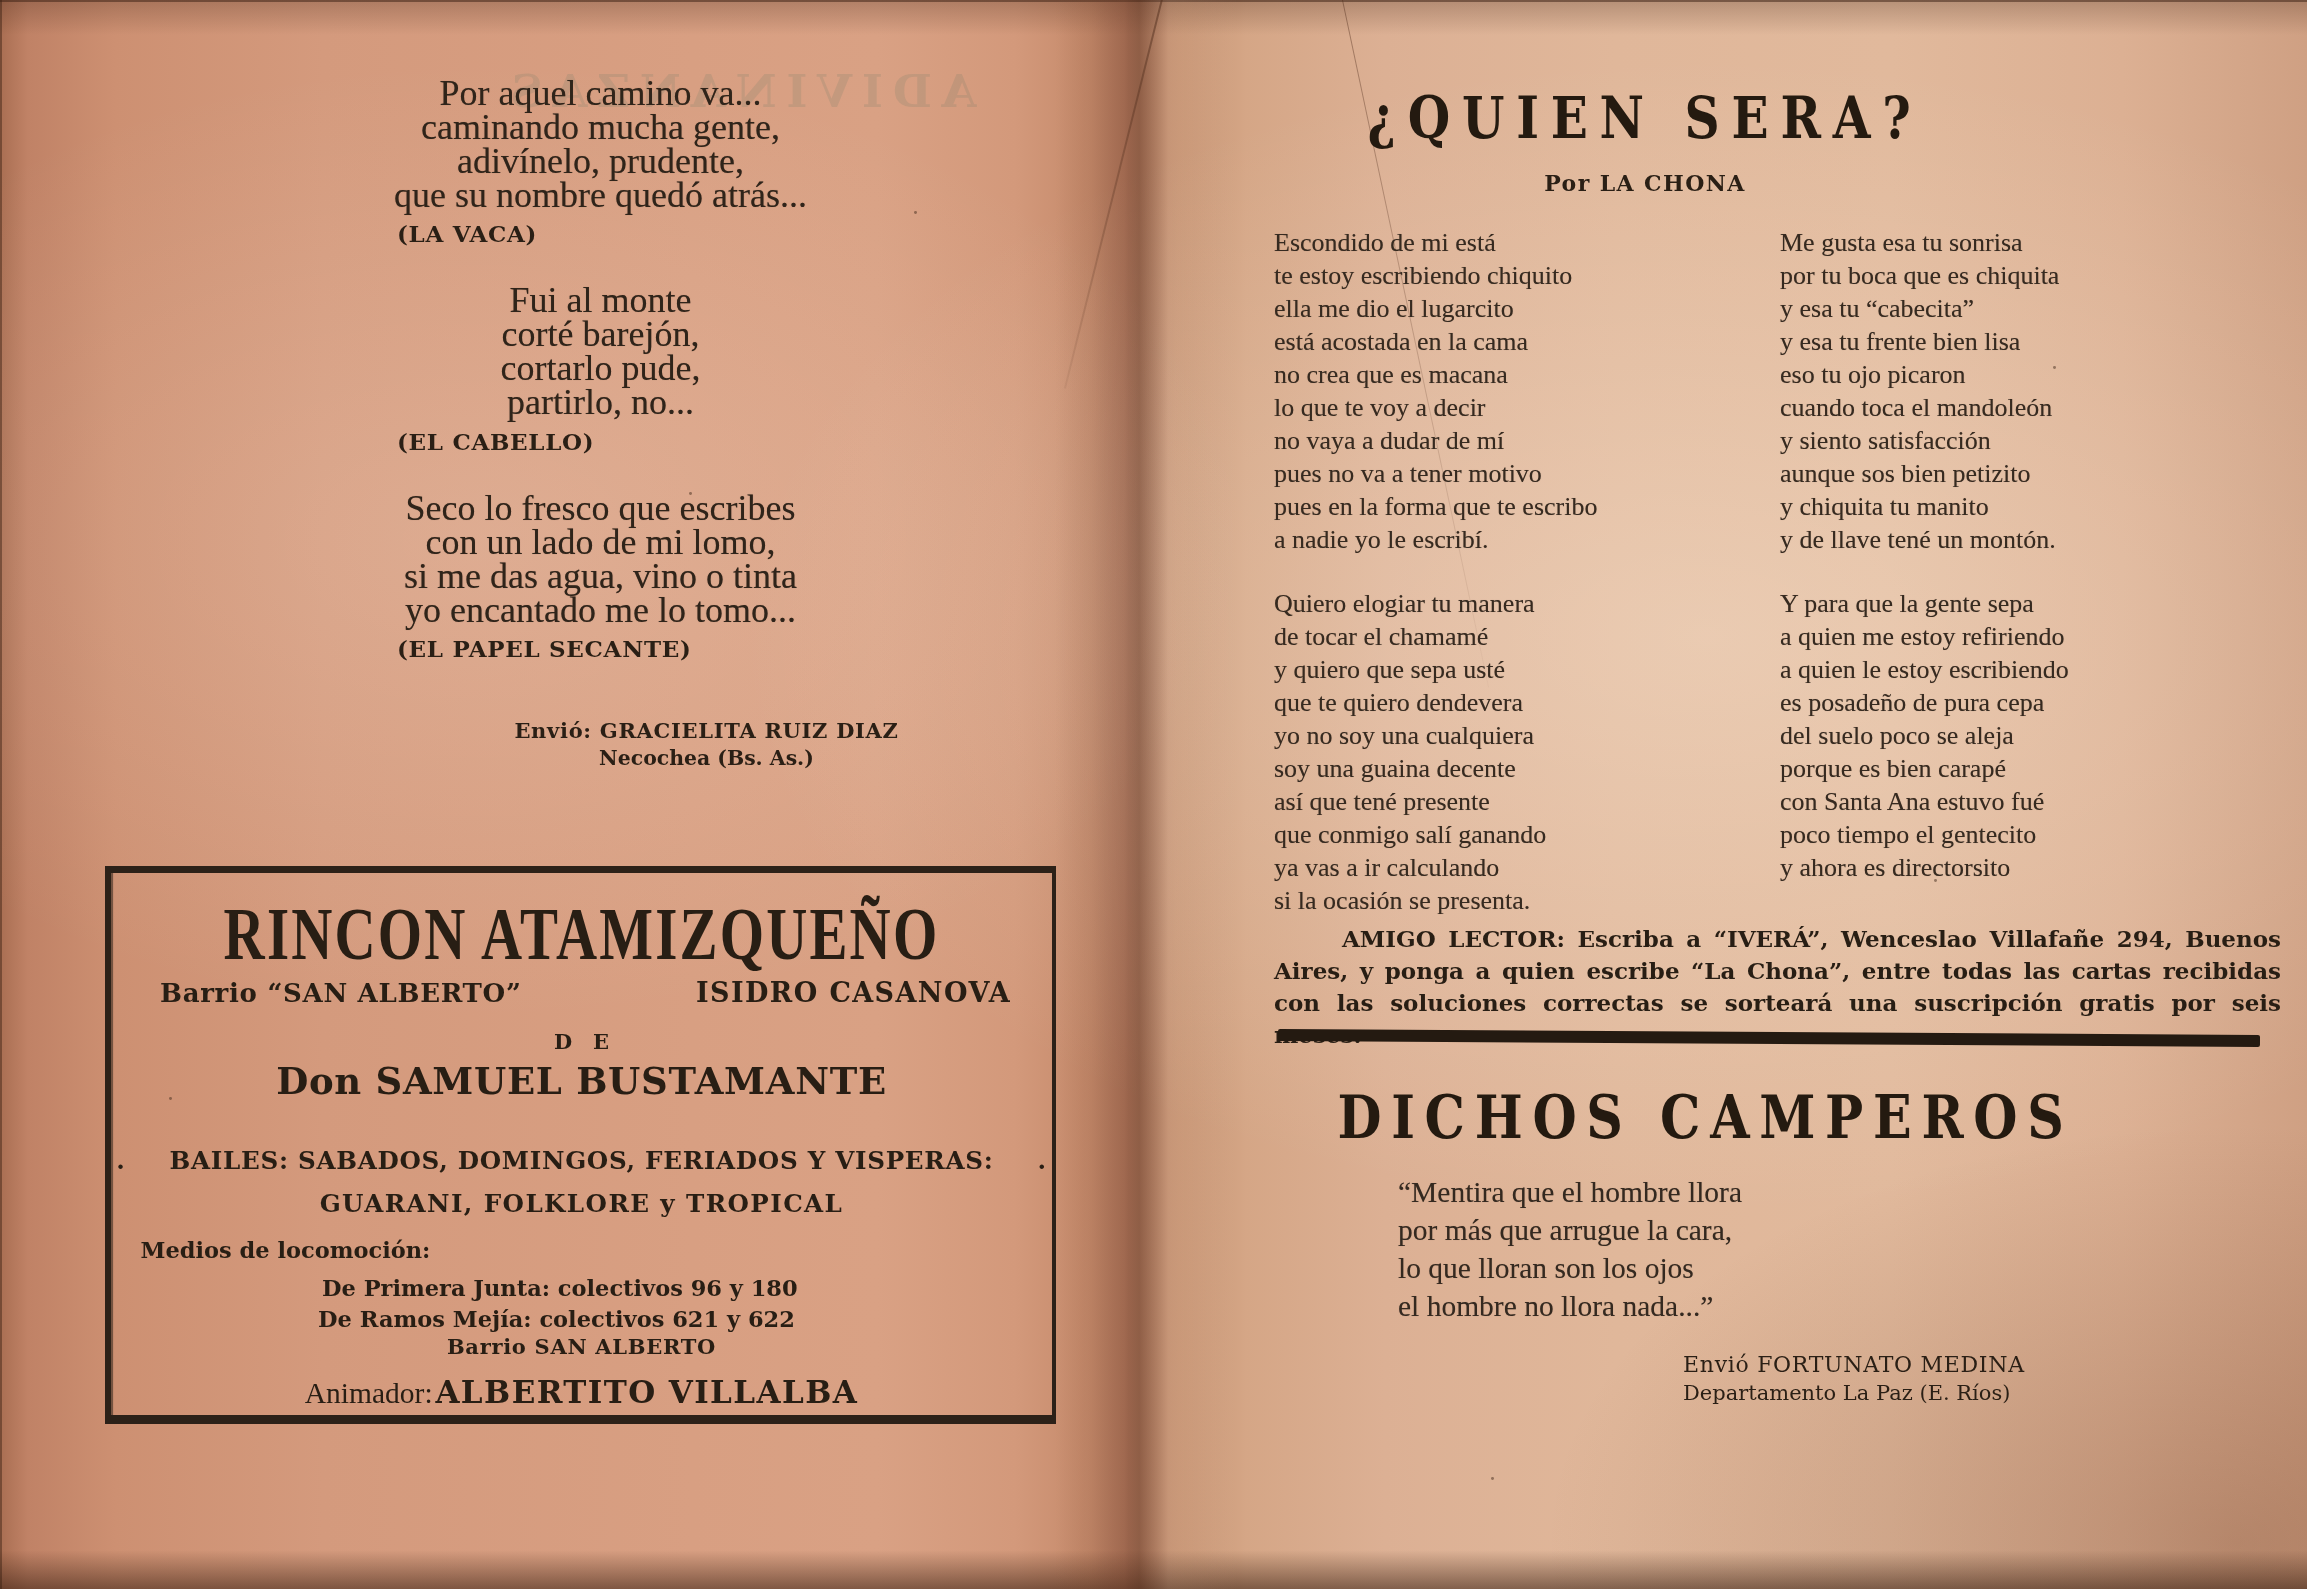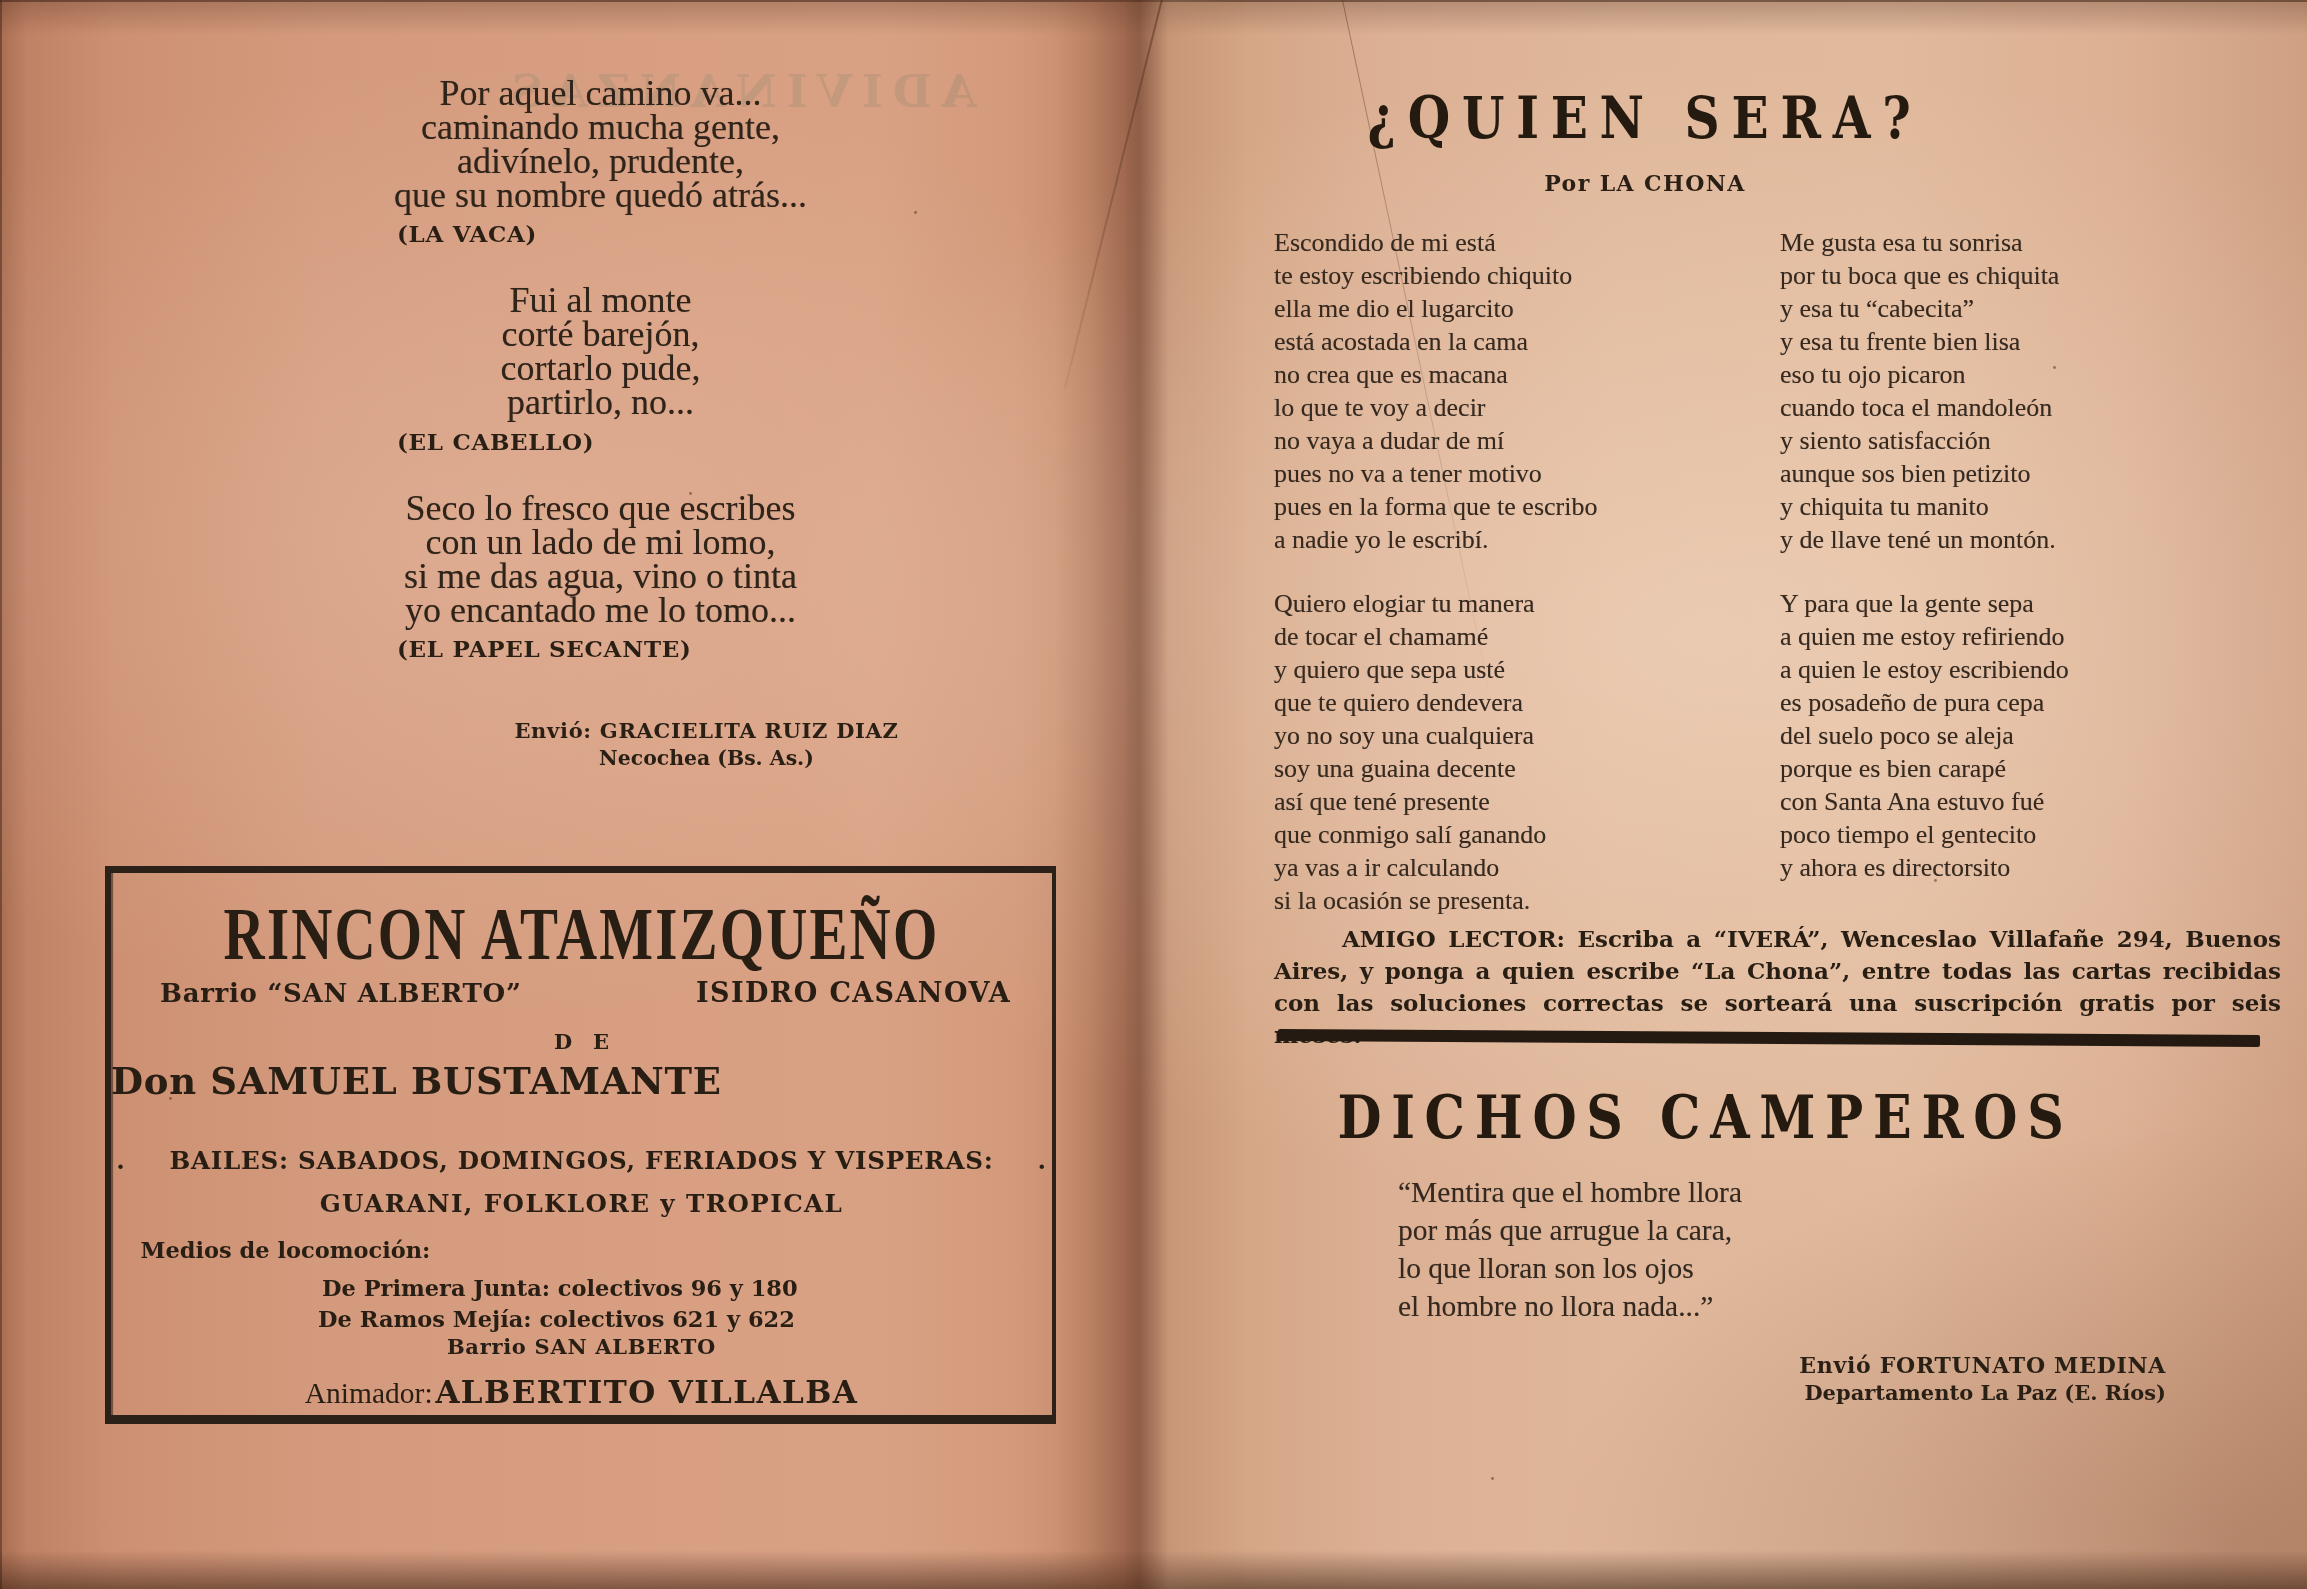--- a/index.html
+++ b/index.html
@@ -57,21 +57,21 @@
     position:absolute;left:0;top:27px;width:100%;text-align:center;
     font-family:"Liberation Serif", serif;font-weight:bold;font-size:73px;line-height:70px;
     letter-spacing:2.8px;transform:scaleX(.78);transform-origin:center;white-space:nowrap;
   }
   .ad-subrow{position:absolute;left:49px;top:104px;width:851px;display:flex;justify-content:space-between;align-items:baseline;
     font-family:"DejaVu Serif", serif;font-weight:bold;}
   .ad-subrow .sub-l{font-size:26px;letter-spacing:0.7px;}
   .ad-subrow .sub-r{font-size:27px;letter-spacing:1.4px;}
   .ad-de{position:absolute;left:0;top:156px;width:100%;text-align:center;
     font-family:"DejaVu Serif", serif;font-weight:bold;font-size:21px;letter-spacing:21px;text-indent:21px;}
-  .ad-owner{position:absolute;left:0;top:186px;width:100%;
+  .ad-owner{position:absolute;left:0;top:186px;width:100%;text-align:center;
     font-family:"DejaVu Serif", serif;font-weight:bold;font-size:37px;letter-spacing:0.7px;}
   .ad-bailes{position:absolute;left:0;top:273px;width:100%;display:flex;justify-content:center;gap:44px;align-items:center;
     font-family:"DejaVu Serif", serif;font-weight:bold;font-size:24.6px;letter-spacing:0.7px;}
   .ad-genres{position:absolute;left:0;top:316px;width:100%;text-align:center;
     font-family:"DejaVu Serif", serif;font-weight:bold;font-size:24.6px;letter-spacing:1.4px;}
   .ad-medios{position:absolute;left:29.5px;top:364px;
     font-family:"DejaVu Serif", serif;font-weight:bold;font-size:22.5px;}
   .ad-t1{position:absolute;left:211px;top:402px;font-family:"DejaVu Serif", serif;font-weight:bold;font-size:22.5px;}
   .ad-t2{position:absolute;left:207px;top:433px;font-family:"DejaVu Serif", serif;font-weight:bold;font-size:22.5px;}
   .ad-barrio2{position:absolute;left:0;top:461px;width:100%;text-align:center;
@@ -101,22 +101,22 @@
   }
   .rule{position:absolute;left:1278px;top:1032px;width:982px;height:12px;background:#241a11;transform:rotate(.35deg);border-radius:2.1px;}
   .dichos-title{
     position:absolute;left:1259px;top:1083px;width:893px;text-align:center;
     font-family:"DejaVu Serif", serif;font-weight:bold;font-size:59px;letter-spacing:11.3px;
     color:#241a10;transform:scaleX(.86);transform-origin:center;white-space:nowrap;
   }
   .verse{position:absolute;left:1398px;top:1173px;}
   .verse .vline{font-size:29.5px;line-height:38px;white-space:nowrap;color:#342920;text-shadow:0 0 0.7px rgba(60,42,30,.35);}
   .sender-right{
-    position:absolute;left:1603px;top:1351px;width:563px;text-align:right;
-    font-family:"DejaVu Serif", serif;font-weight:bold;color:#2a1f15;
+    position:absolute;left:1683px;top:1351px;width:563px;text-align:left;
+    font-family:"DejaVu Serif", serif;font-weight:normal;color:#2a1f15;
   }
   .sender-right .s1{font-size:22px;line-height:28px;letter-spacing:0.7px;}
   .sender-right .s2{font-size:21px;line-height:28px;}
   .speck{position:absolute;width:2.8px;height:2.8px;border-radius:50%;background:rgba(70,45,30,.5);}
 </style>
 </head>
 <body data-name="book-scan">
 
 <div class="edge-top" data-name="scan-top-edge"></div>
 <div class="edge-left" data-name="scan-left-edge"></div>

